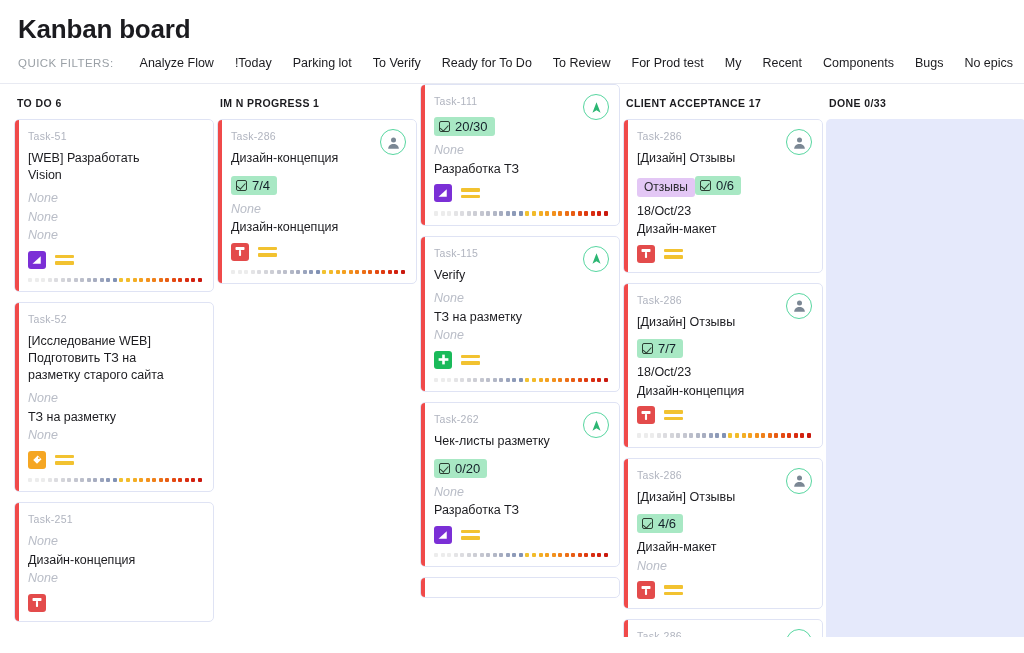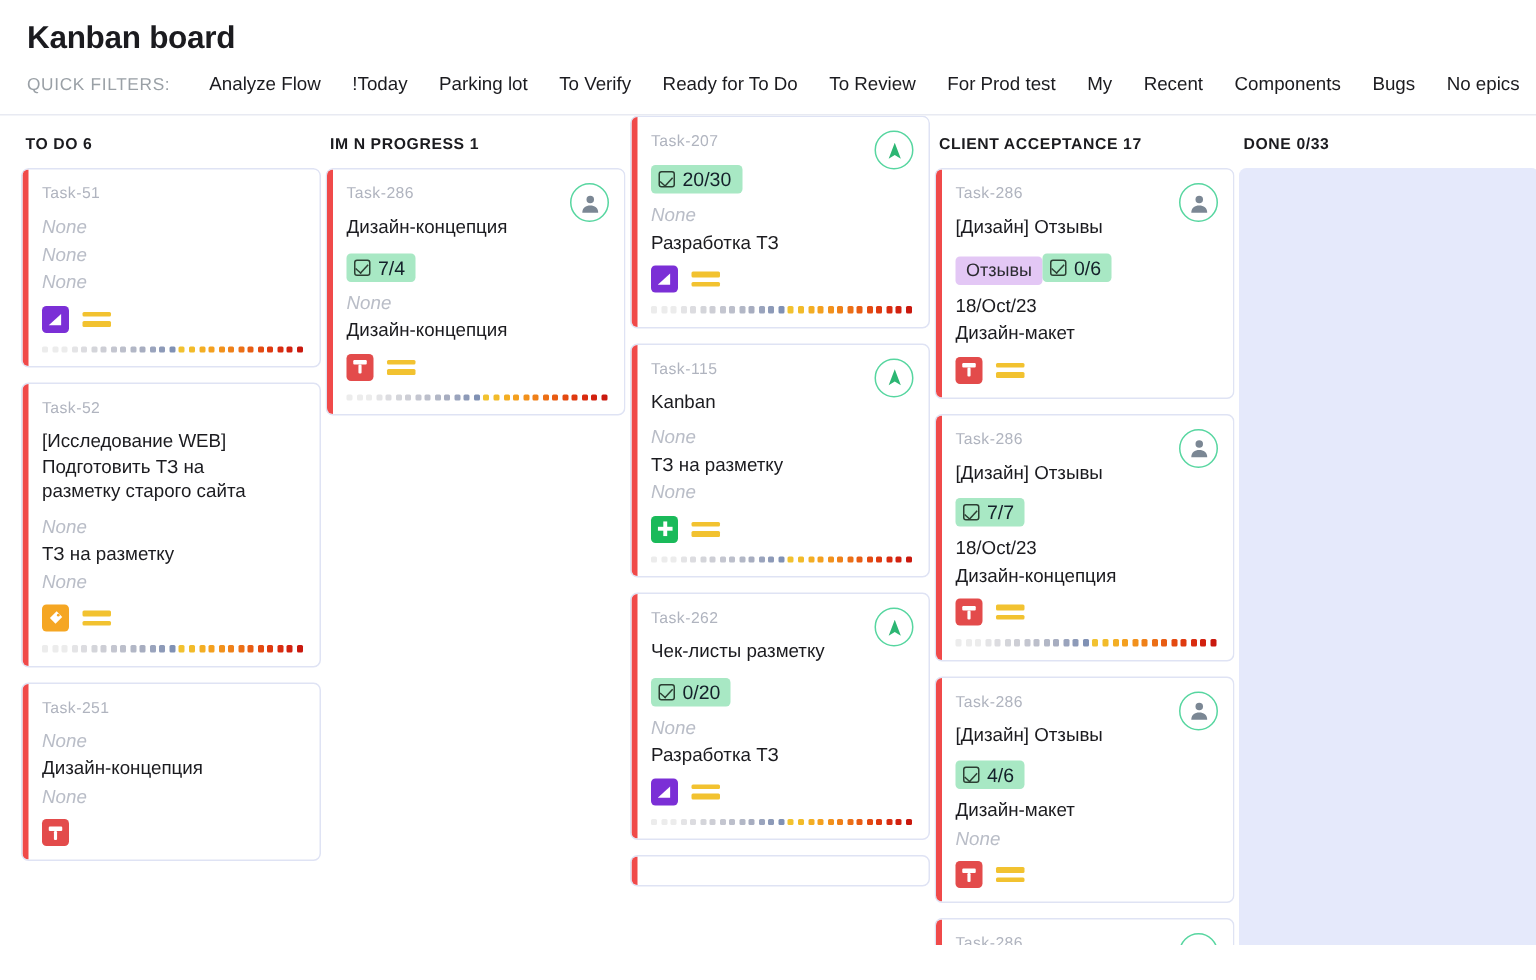--- a/index.html
+++ b/index.html
@@ -14,21 +14,21 @@
 
   
   .header { padding: 14px 18px 0 18px; }
   .breadcrumb {
     font-size: 11.5px;
     color: #9aa0a6;
     letter-spacing: .2px;
     margin-bottom: 7px;
   }
   .page-title {
-    font-size: 21px;
+    font-size: 26px;
     font-weight: bold;
     color: #1b1b1f;
     letter-spacing: -.2px;
     margin: 0 0 11px 0;
   }
   .filters-row {
     display: flex;
     align-items: baseline;
     gap: 0;
     padding-bottom: 13px;
@@ -249,20 +249,21 @@
 </div>
 <div class="header-rule"></div>
 
 <div class="board" id="board">
     <div class="column">
       <div class="col-head">TO DO 6</div>
       <div class="col-body with-cards">
         <div class="card">
           <div class="card-stripe"></div>
           <div class="card-key">Task-51</div>
+          <div class="card-title">[WEB] Разработать Vision</div>
           <div class="field none">None</div>
           <div class="field none">None</div>
           <div class="field none">None</div>
           <div class="icon-row">
             <div class="type-icon ti-purple">
               <svg width="12" height="12" viewBox="0 0 16 16">
                 <path d="M2 13 L13 3 L13 13 Z" fill="#ffffff"></path>
               </svg>
             </div>
             <div class="prio-icon">
@@ -419,21 +420,21 @@
             <i style="background: rgb(201, 25, 14);"></i>
           </div></div>
       </div>
     </div>
     <div class="column">
       <div class="col-body with-cards">
         <div class="card"><div class="card-stripe"></div><div class="badge">
             <svg width="15" height="15" viewBox="0 0 24 24" aria-hidden="true">
               <path d="M12 3.5 L18.5 20.5 L12 16.5 L5.5 20.5 Z" fill="#2cb673"></path>
             </svg>
-          </div><div class="card-key">Task-207</div><div class="check-chip">
+          </div><div class="card-key">Task-111</div><div class="check-chip">
             <span class="check-box"></span>
             <span>20/30</span>
           </div><div class="field none">None</div><div class="field">Разработка ТЗ</div><div class="icon-row">
             <div class="type-icon ti-purple">
               <svg width="12" height="12" viewBox="0 0 16 16">
                 <path d="M2 13 L13 3 L13 13 Z" fill="#ffffff"></path>
               </svg>
             </div>
             <div class="prio-icon">
               <i></i>
@@ -469,21 +470,21 @@
             <i style="background: rgb(201, 25, 14);"></i>
           </div></div>
         <div class="card">
           <div class="card-stripe"></div>
           <div class="badge">
             <svg width="15" height="15" viewBox="0 0 24 24" aria-hidden="true">
               <path d="M12 3.5 L18.5 20.5 L12 16.5 L5.5 20.5 Z" fill="#2cb673"></path>
             </svg>
           </div>
           <div class="card-key">Task-115</div>
-          <div class="card-title">Kanban</div>
+          <div class="card-title">Verify</div>
           <div class="field none">None</div>
           <div class="field">ТЗ на разметку</div>
           <div class="field none">None</div>
           <div class="icon-row">
             <div class="type-icon ti-green">
               <svg width="13" height="13" viewBox="0 0 16 16">
                 <rect x="6.4" y="2" width="3.2" height="12" fill="#ffffff"></rect>
                 <rect x="2" y="6.4" width="12" height="3.2" fill="#ffffff"></rect>
               </svg>
             </div>

